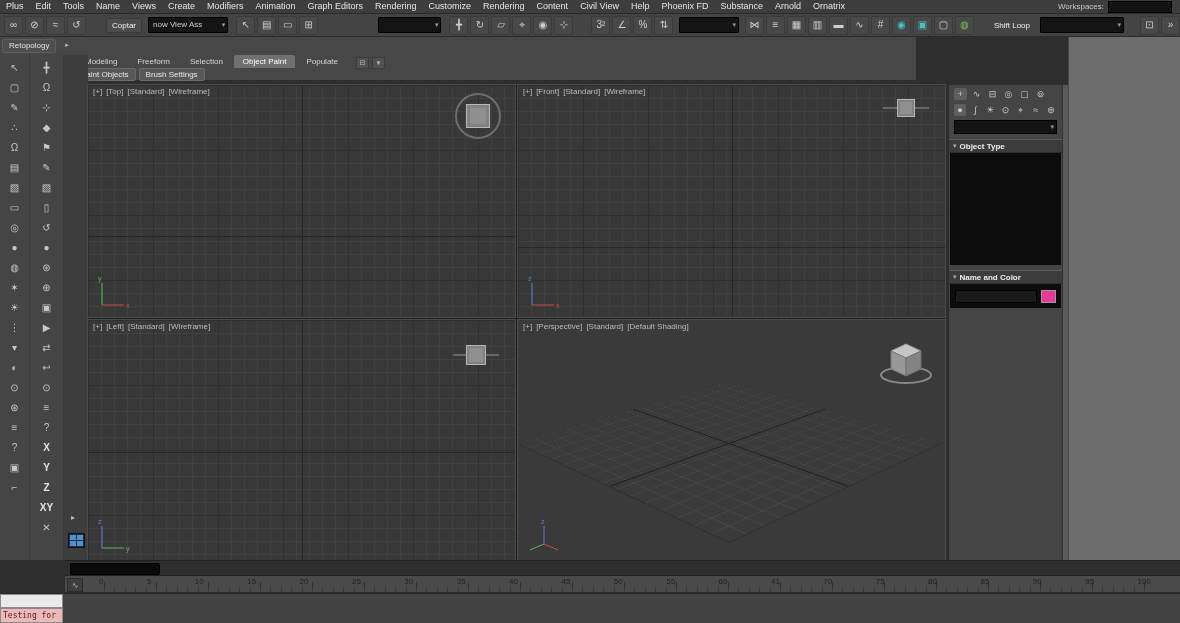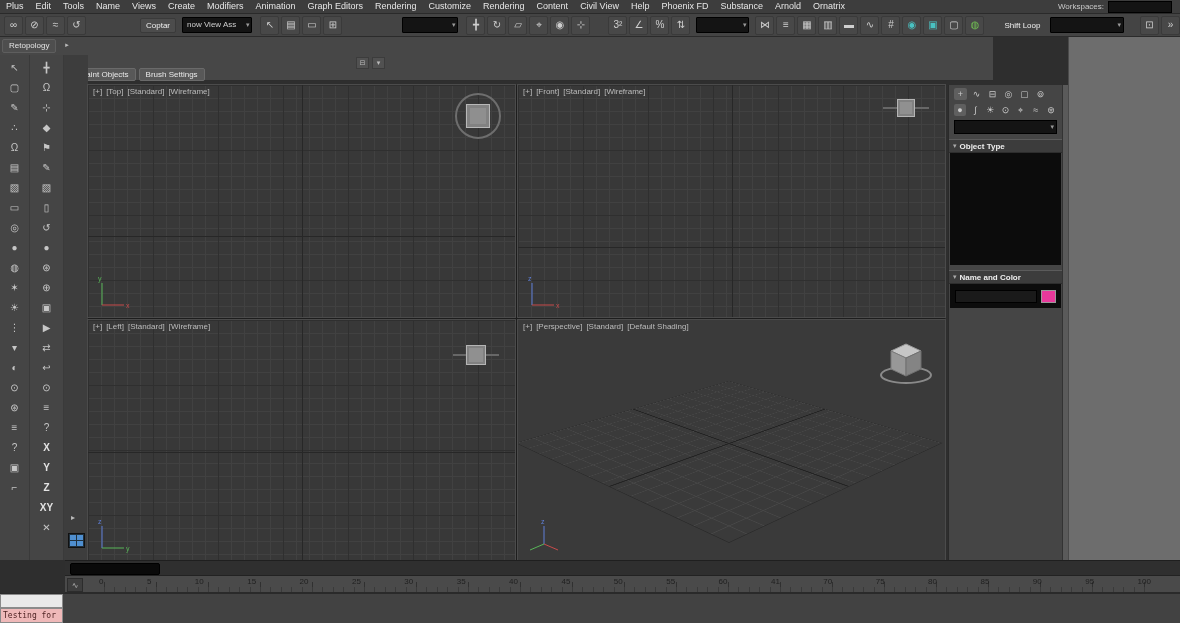--- a/index.html
+++ b/index.html
@@ -13,21 +13,21 @@
   
   #toolbar{position:absolute;left:0;top:14px;right:0;height:22px;background:#444;border-bottom:1px solid #2b2b2b;display:flex;align-items:center;padding-left:4px;}
   .tb-group{display:flex;gap:2px;align-items:center;}
   .tb-icon{width:17px;height:17px;background:#484848;border:1px solid #3a3a3a;border-radius:2px;display:flex;align-items:center;justify-content:center;font-size:10px;color:#cfcfcf;line-height:1;}
   .tb-icon .g{pointer-events:none;}
   .tb-label{font-size:8px;color:#f0f0f0;padding:2px 5px;background:#4c4c4c;border:1px solid #3a3a3a;border-radius:2px;white-space:nowrap;}
   .dd{position:relative;height:14px;background:#141414;border:1px solid #000;border-radius:1px;color:#cfcfcf;font-size:8px;line-height:14px;padding:0 12px 0 4px;white-space:nowrap;}
   .dd::after{content:"▾";position:absolute;right:2px;top:0;color:#9a9a9a;font-size:7px;line-height:14px;}
   .teal{color:#49c2c2;}.green{color:#71c153;}.blue{color:#58a6e0;}.yellow{color:#d8c94f;}
   
-  #ribbon{position:absolute;left:0;top:37px;width:993px;height:43px;background:#474747;border-bottom:1px solid #2d2d2d;}
+  #ribbon{position:absolute;left:0;top:37px;width:916px;height:43px;background:#474747;border-bottom:1px solid #2d2d2d;}
   #retopology-btn{position:absolute;left:2px;top:2px;height:12px;background:#4e4e4e;border:1px solid #5e5e5e;font-size:8px;color:#e2e2e2;line-height:12px;padding:0 6px;border-radius:2px;}
   #retopology-flyout{position:absolute;left:62px;top:3px;width:10px;height:10px;font-size:7px;color:#bbb;text-align:center;line-height:10px;}
   #ribbon-tabs{position:absolute;left:76px;top:18px;display:flex;align-items:flex-end;gap:2px;}
   .r-tab{font-size:8px;color:#d8d8d8;padding:1px 9px;line-height:11px;cursor:default;}
   .r-tab.active{background:#707070;color:#fff;border-radius:2px 2px 0 0;}
   #ribbon-extra{position:absolute;left:356px;top:20px;display:flex;gap:3px;}
   .r-x-icon{width:11px;height:10px;font-size:7px;color:#bbb;background:#515151;border:1px solid #3c3c3c;display:flex;align-items:center;justify-content:center;}
   #ribbon-subtabs{position:absolute;left:74px;top:31px;display:flex;gap:3px;}
   .r-subtab{font-size:8px;color:#e8e8e8;background:#585858;border:1px solid #6a6a6a;padding:0 6px;line-height:11px;border-radius:2px;}
   
@@ -136,21 +136,21 @@
         <span class="tb-icon">
           <span class="g">⊘</span>
         </span>
         <span class="tb-icon">
           <span class="g">≈</span>
         </span>
         <span class="tb-icon">
           <span class="g">↺</span>
         </span>
       </div>
-    <span class="tb-label" style="margin-left:54px">Coptar</span>
+    <span class="tb-label" style="margin-left:20px">Coptar</span>
     <div class="dd" style="margin-left:6px;width:66px"><span>now View Ass</span></div>
     <div class="tb-group" style="margin-left:8px">
 
     <span class="tb-icon">
           <span class="g">↖</span>
         </span>
         <span class="tb-icon">
           <span class="g">▤</span>
         </span>
         <span class="tb-icon">
@@ -243,20 +243,28 @@
         </span>
         <span class="tb-icon">
           <span class="g">»</span>
         </span>
       </div>
   </div>
 
   <div id="ribbon">
     <span id="retopology-btn">Retopology</span>
     <span id="retopology-flyout">▸</span>
+    <div id="ribbon-tabs">
+
+    <span class="r-tab">Modeling</span>
+        <span class="r-tab">Freeform</span>
+        <span class="r-tab">Selection</span>
+        <span class="r-tab active">Object Paint</span>
+        <span class="r-tab">Populate</span>
+      </div>
     <div id="ribbon-extra">
 
     <span class="r-x-icon">
           <span>⊟</span>
         </span>
         <span class="r-x-icon">
           <span>▾</span>
         </span>
       </div>
     <div id="ribbon-subtabs">

